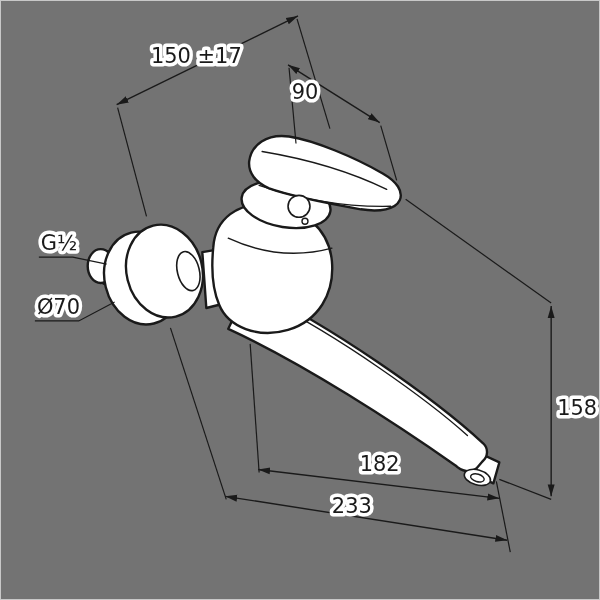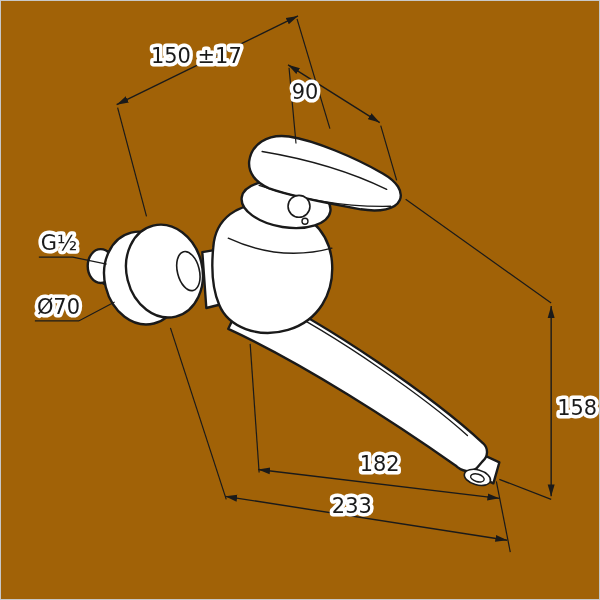--- a/index.html
+++ b/index.html
@@ -1,20 +1,20 @@
 <!DOCTYPE html>
 <html><head>
 <meta charset="utf-8">
 <style>
   html,body{margin:0;padding:0;background:#ffffff;}
   .canvas{
     position:relative;
     width:598px;height:598px;
     border:1px solid #c8c8c8;
-    background:#a16207;
+    background:#737373;
     font-family:"DejaVu Sans","Liberation Sans",sans-serif;
     overflow:hidden;
   }
   svg{display:block;}
   .part{fill:#ffffff;stroke:#1a1a1a;stroke-width:2.4;stroke-linejoin:round;stroke-linecap:round;}
   .part-thin{fill:none;stroke:#1a1a1a;stroke-width:1.4;stroke-linecap:round;}
   .part-inner{fill:#ffffff;stroke:#1a1a1a;stroke-width:1.6;}
   .dim{stroke:#1a1a1a;stroke-width:1.4;fill:none;}
   .ext{stroke:#1a1a1a;stroke-width:1.2;fill:none;}
   .dimtext{

